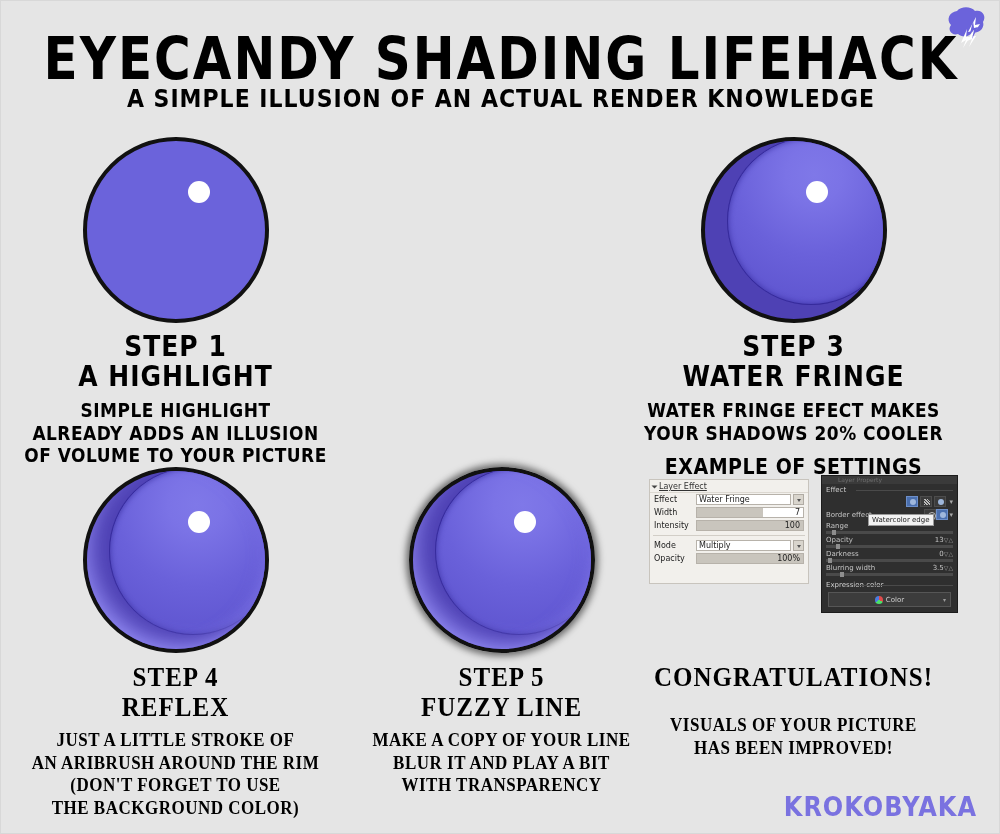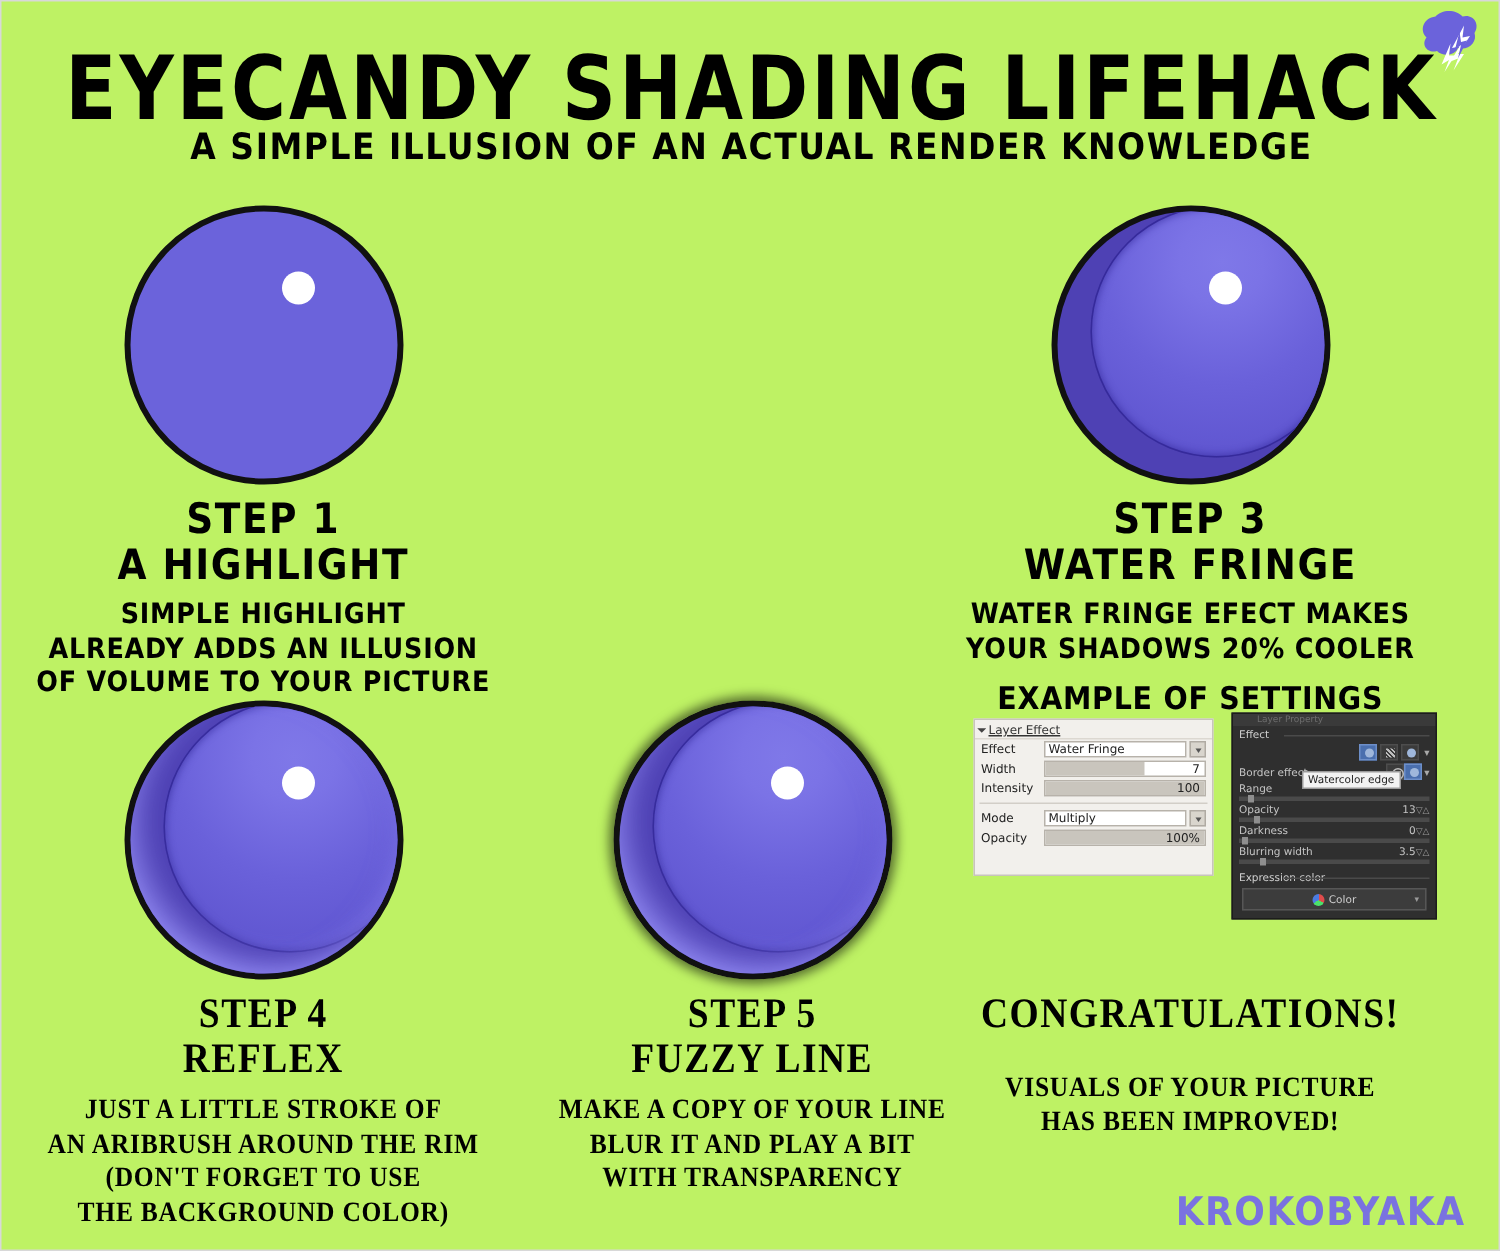--- a/index.html
+++ b/index.html
@@ -7,21 +7,21 @@
     padding: 0;
     background: #ffffff;
   }
   body {
     font-family: "DejaVu Sans", sans-serif;
   }
   #page {
     position: relative;
     width: 1000px;
     height: 834px;
-    background: #bef264;
+    background: #e5e5e5;
     overflow: hidden;
     box-sizing: border-box;
     border: 1px solid #d8d8d8;
   }
 
   
   #logo {
     position: absolute;
     top: 2px;
     right: 6px;

